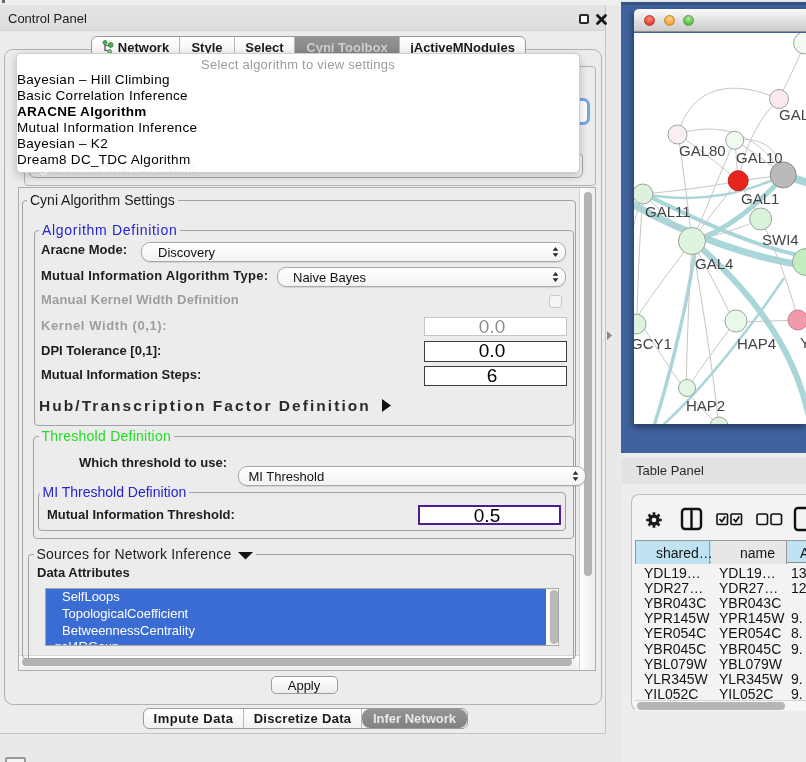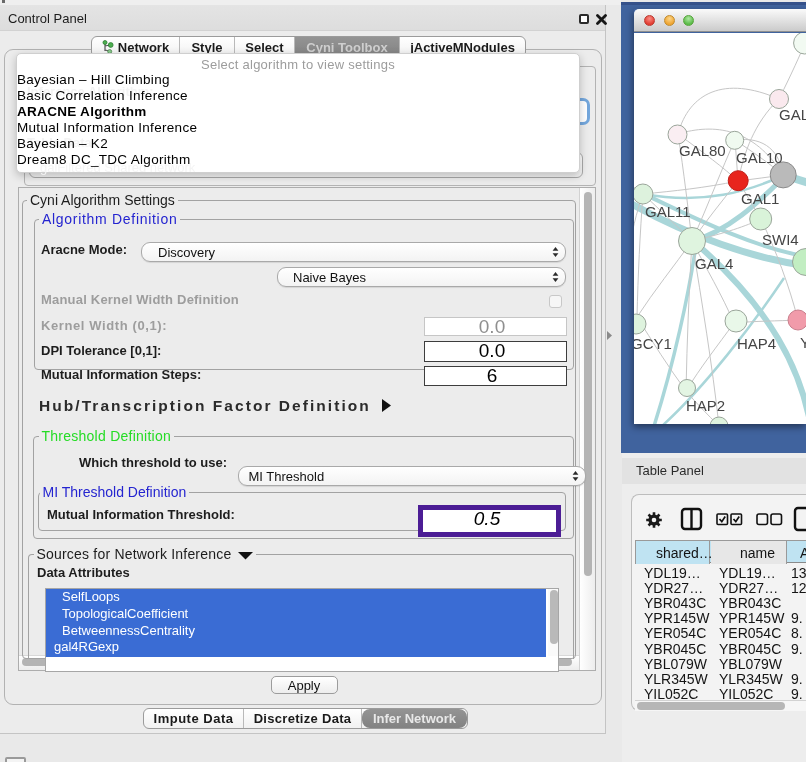--- a/index.html
+++ b/index.html
@@ -61,33 +61,34 @@
   <div class="abs" style="left:579px;top:183px;width:16px;height:482px;background:linear-gradient(90deg,#ffffff,#ededed);border-left:1px solid #d2d2d2;"></div>
   <div class="abs" style="left:584px;top:187px;width:8px;height:384px;background:#b4b4b4;border-radius:4px;"></div>
 
   <div class="abs" style="left:19px;top:650px;width:560px;height:15px;background:linear-gradient(#ffffff,#ededed);border-top:1px solid #d8d8d8;"></div>
   <div class="abs" style="left:22px;top:653px;width:550px;height:8px;background:#b4b4b4;border-radius:4px;"></div>
 
   <div class="grp" style="left:22px;top:195px;width:554px;height:459px;">
     <span class="gtit" style="left:4px;color:#1d1d1d;">Cyni Algorithm Settings</span>
   </div>
 
-  <div class="grp" style="left:34px;top:214px;width:540px;height:151px;">
+  <div class="grp" style="left:34px;top:225px;width:540px;height:196px;">
     <span class="gtit" style="left:4px;color:#2424d0;letter-spacing:0.7px;">Algorithm Definition</span>
   </div>
 
   <div class="lbl" style="left:41px;top:237.5px;">Aracne Mode:</div>
   <div class="combo" style="left:141px;top:237px;width:425px;height:20px;">
       <span style="left:16px;">Discovery</span>
     <svg class="ar" viewBox="0 0 7 10">
         <path d="M3.5 0 L6.4 3.8 L0.6 3.8 Z" fill="#2a2a2a"></path>
         <path d="M3.5 10 L6.4 6.2 L0.6 6.2 Z" fill="#2a2a2a"></path>
       </svg>
     </div>
 
+  <div class="lbl" style="left:41px;top:263.5px;letter-spacing:0.25px;">Mutual Information Algorithm Type:</div>
   <div class="combo" style="left:277px;top:262px;width:289px;height:20px;">
       <span style="left:15px;">Naive Bayes</span>
     <svg class="ar" viewBox="0 0 7 10">
         <path d="M3.5 0 L6.4 3.8 L0.6 3.8 Z" fill="#2a2a2a"></path>
         <path d="M3.5 10 L6.4 6.2 L0.6 6.2 Z" fill="#2a2a2a"></path>
       </svg>
     </div>
 
   <div class="lbl dis" style="left:41px;top:288px;letter-spacing:0.2px;">Manual Kernel Width Definition</div>
   <div class="abs" style="left:549px;top:290px;width:13px;height:13px;border:1px solid #c8c8c8;border-radius:3px;background:#f6f6f6;"></div>
@@ -115,30 +116,30 @@
     <svg class="ar" viewBox="0 0 7 10">
         <path d="M3.5 0 L6.4 3.8 L0.6 3.8 Z" fill="#2a2a2a"></path>
         <path d="M3.5 10 L6.4 6.2 L0.6 6.2 Z" fill="#2a2a2a"></path>
       </svg>
     </div>
 
   <div class="grp" style="left:37.5px;top:487px;width:528.5px;height:39px;">
     <span class="gtit" style="left:1px;color:#2424d0;">MI Threshold Definition</span>
   </div>
   <div class="lbl" style="left:47px;top:502.5px;">Mutual Information Threshold:</div>
-  <div class="inp" style="left:418px;top:500px;width:143px;height:32px;border:5px solid #4c1d95;padding-right:5px;line-height:18px;font-style:italic;">0.5</div>
+  <div class="inp" style="left:418px;top:500px;width:143px;height:20px;border:2px solid #4c1d95;padding-right:5px;line-height:18px;">0.5</div>
 
   <div class="grp" style="left:27.5px;top:549px;width:546px;height:105px;border-bottom:none;border-radius:4px 4px 0 0;">
     <span class="gtit" style="left:5px;color:#1d1d1d;letter-spacing:0.2px;">Sources for Network Inference <svg width="15" height="9" viewBox="0 0 15 9" style="vertical-align:-1px;margin-left:3px;">
           <path d="M0 1 L15 1 L7.5 8.5 Z" fill="#111"></path>
         </svg></span>
   </div>
   <div class="lbl" style="left:37px;top:561px;">Data Attributes</div>
 
-  <div class="abs" style="left:45px;top:583px;width:514px;height:84px;border:1px solid #a6a6a6;background:#fff;overflow:hidden;">
+  <div class="abs" style="left:45px;top:583px;width:514px;height:58px;border:1px solid #a6a6a6;background:#fff;overflow:hidden;">
     <div class="abs" style="left:0;top:0;width:500px;height:68px;background:#3a6cd4;color:#fff;font-size:13px;">
       <div style="height:16.75px;line-height:16.75px;padding-left:16px;">SelfLoops</div>
       <div style="height:16.75px;line-height:16.75px;padding-left:16px;">TopologicalCoefficient</div>
       <div style="height:16.75px;line-height:16.75px;padding-left:16px;">BetweennessCentrality</div>
       <div style="height:16.75px;line-height:16.75px;padding-left:8px;">gal4RGexp</div>
     </div>
     <div class="abs" style="left:502px;top:0;width:12px;height:67px;background:#fafafa;"></div>
     <div class="abs" style="left:504px;top:1px;width:8px;height:54px;background:#b9b9b9;border-radius:4px;"></div>
   </div>
 

